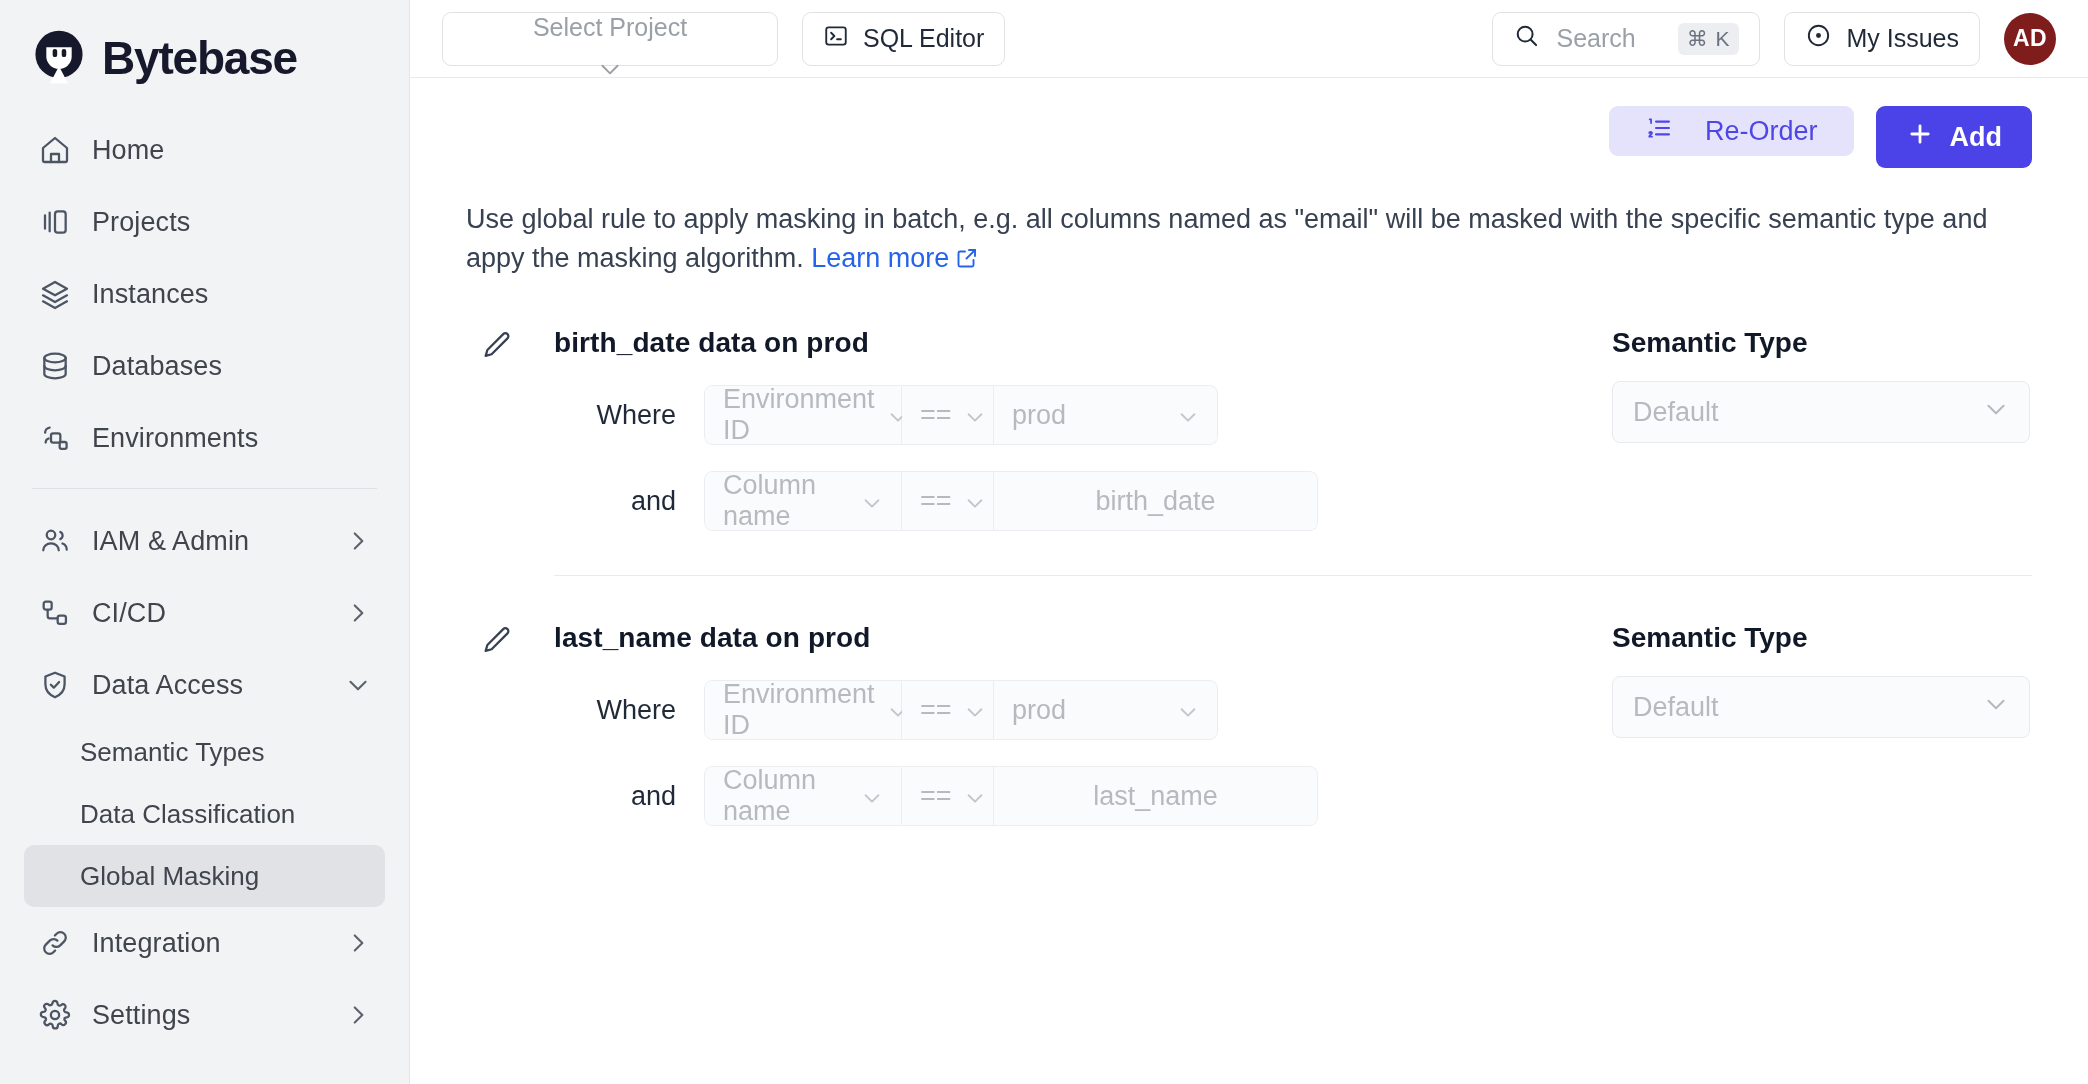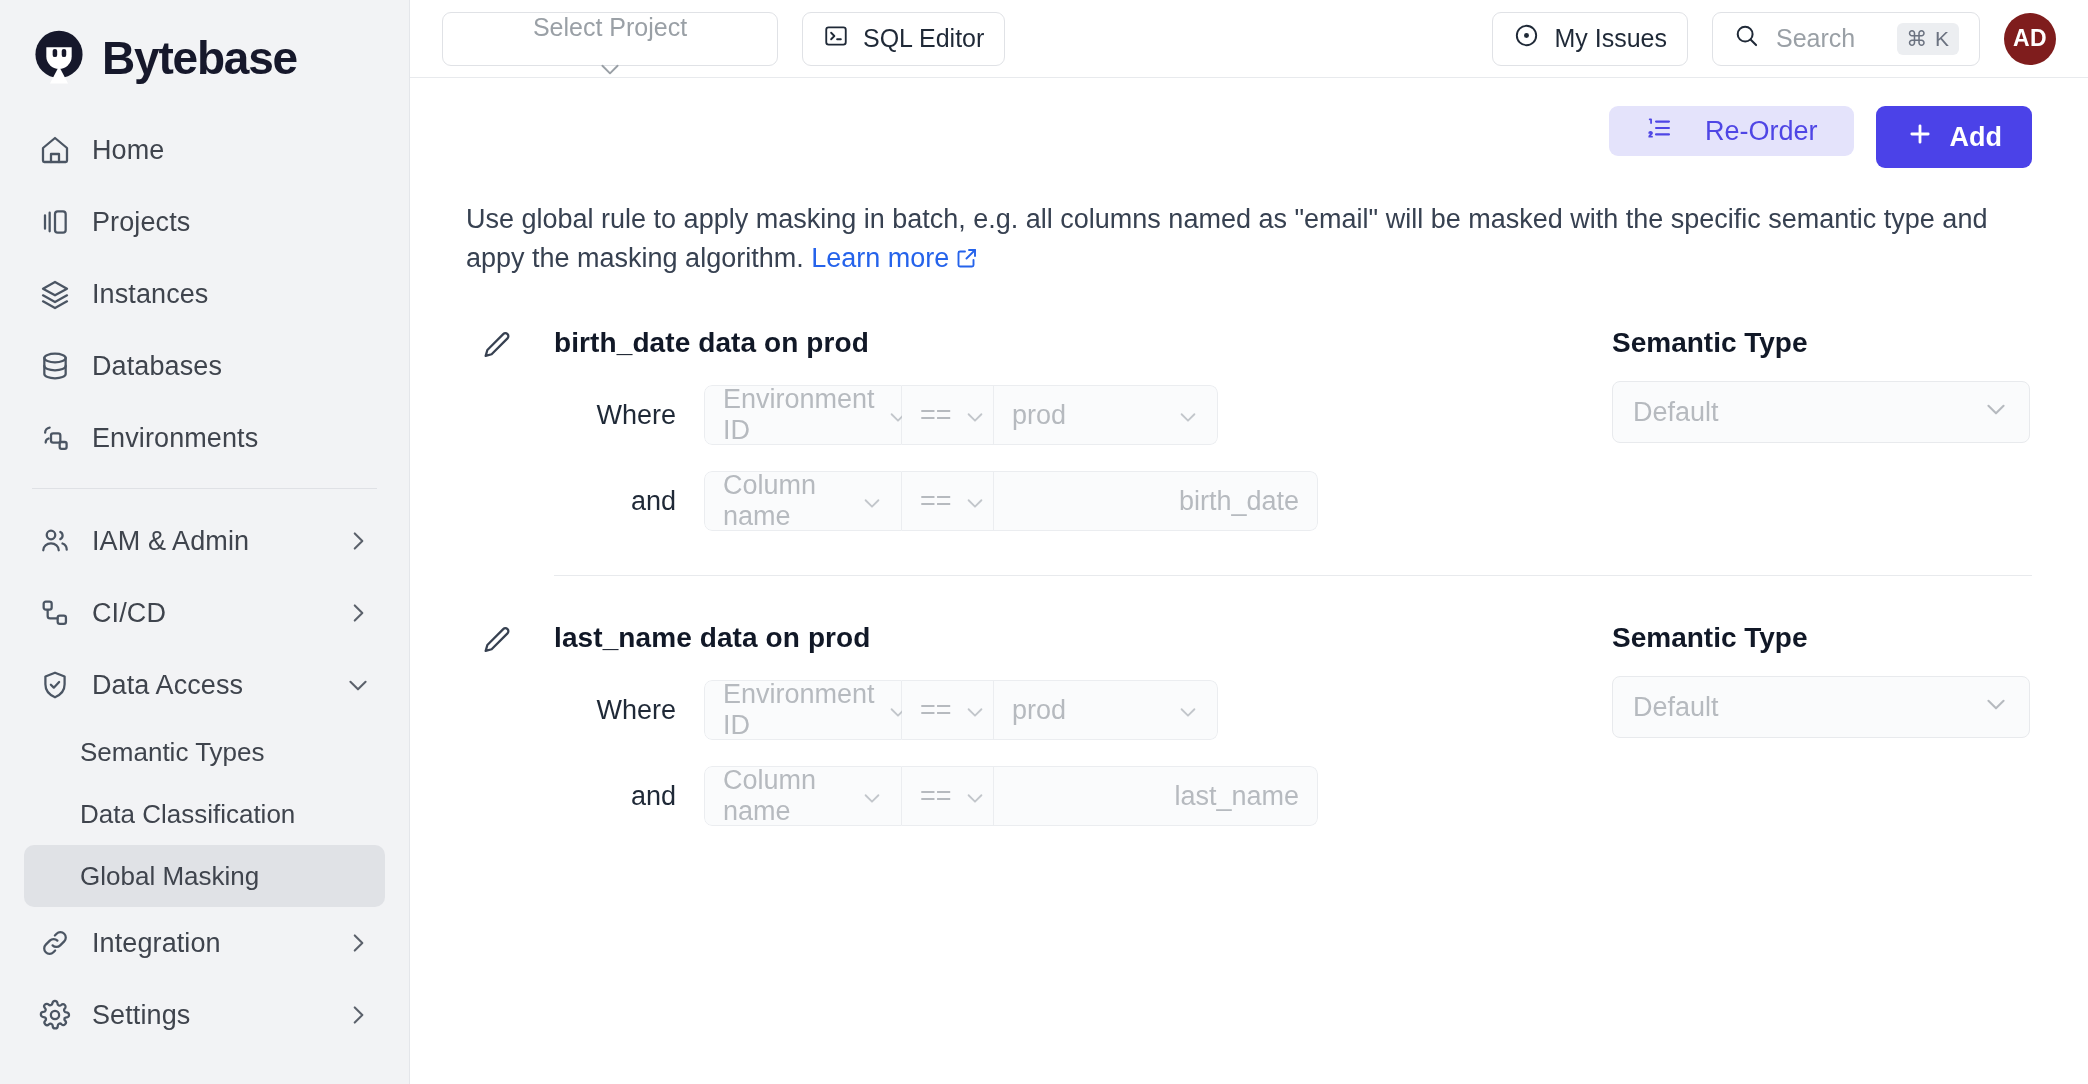--- a/index.html
+++ b/index.html
@@ -144,21 +144,21 @@
     border: 1px solid #ebedf0; background: #fafbfc;
     color: #b6babf; font-size: 27px; padding: 0 18px;
     cursor: pointer;
   }
   .seg + .seg { border-left: none; }
   .segset .seg:first-child { border-radius: 8px 0 0 8px; }
   .segset .seg:last-child { border-radius: 0 8px 8px 0; }
   .seg-factor { width: 198px; justify-content: space-between; }
   .seg-op { width: 92px; justify-content: space-between; }
   .seg-val-select { width: 224px; justify-content: space-between; }
-  .seg-val-input { width: 324px; justify-content: flex-end; }
+  .seg-val-input { width: 324px; justify-content: center; }
   .seg .chev-sm { width: 22px; height: 22px; color: #c2c6cb; flex: none; }
 
   .rule-sep {
     height: 1px; background: #e8eaed;
     margin: 44px 0 0 88px;
   }
 </style>
 </head>
 <body>
 
@@ -345,39 +345,39 @@
           <svg viewBox="0 0 24 24" width="26" height="26" fill="none" stroke="#1f2937" stroke-width="1.7" stroke-linecap="round" stroke-linejoin="round">
             <rect x="3" y="4" width="18" height="16" rx="2.2"></rect>
             <path d="M7.5 9l3 3-3 3M13 15h3.5"></path>
           </svg>
         </span>
         <span>SQL Editor</span>
       </div>
 
       <div class="spacer"></div>
 
+      <div class="btn search-box">
+        <span>
+          <svg viewBox="0 0 24 24" width="27" height="27" fill="none" stroke="#1f2937" stroke-width="1.8" stroke-linecap="round" stroke-linejoin="round">
+            <circle cx="10.8" cy="10.8" r="6.6"></circle>
+              <path d="M15.8 15.8L20.5 20.5"></path>
+          </svg>
+        </span>
+        <span class="ph">Search</span>
+        <span class="kbd">⌘ K</span>
+      </div>
+
       <div class="btn">
         <span>
           <svg viewBox="0 0 24 24" width="27" height="27" fill="none" stroke="#1f2937" stroke-width="1.7">
             <circle cx="12" cy="12" r="8.6"></circle>
               <circle cx="12" cy="12" r="2.2" fill="#1f2937" stroke="none"></circle>
           </svg>
         </span>
         <span>My Issues</span>
-      </div>
-
-      <div class="btn search-box">
-        <span>
-          <svg viewBox="0 0 24 24" width="27" height="27" fill="none" stroke="#1f2937" stroke-width="1.8" stroke-linecap="round" stroke-linejoin="round">
-            <circle cx="10.8" cy="10.8" r="6.6"></circle>
-              <path d="M15.8 15.8L20.5 20.5"></path>
-          </svg>
-        </span>
-        <span class="ph">Search</span>
-        <span class="kbd">⌘ K</span>
       </div>
 
       <div class="avatar">
         <span>AD</span>
       </div>
     </header>
 
     <div class="content">
 
       <div class="actions">

